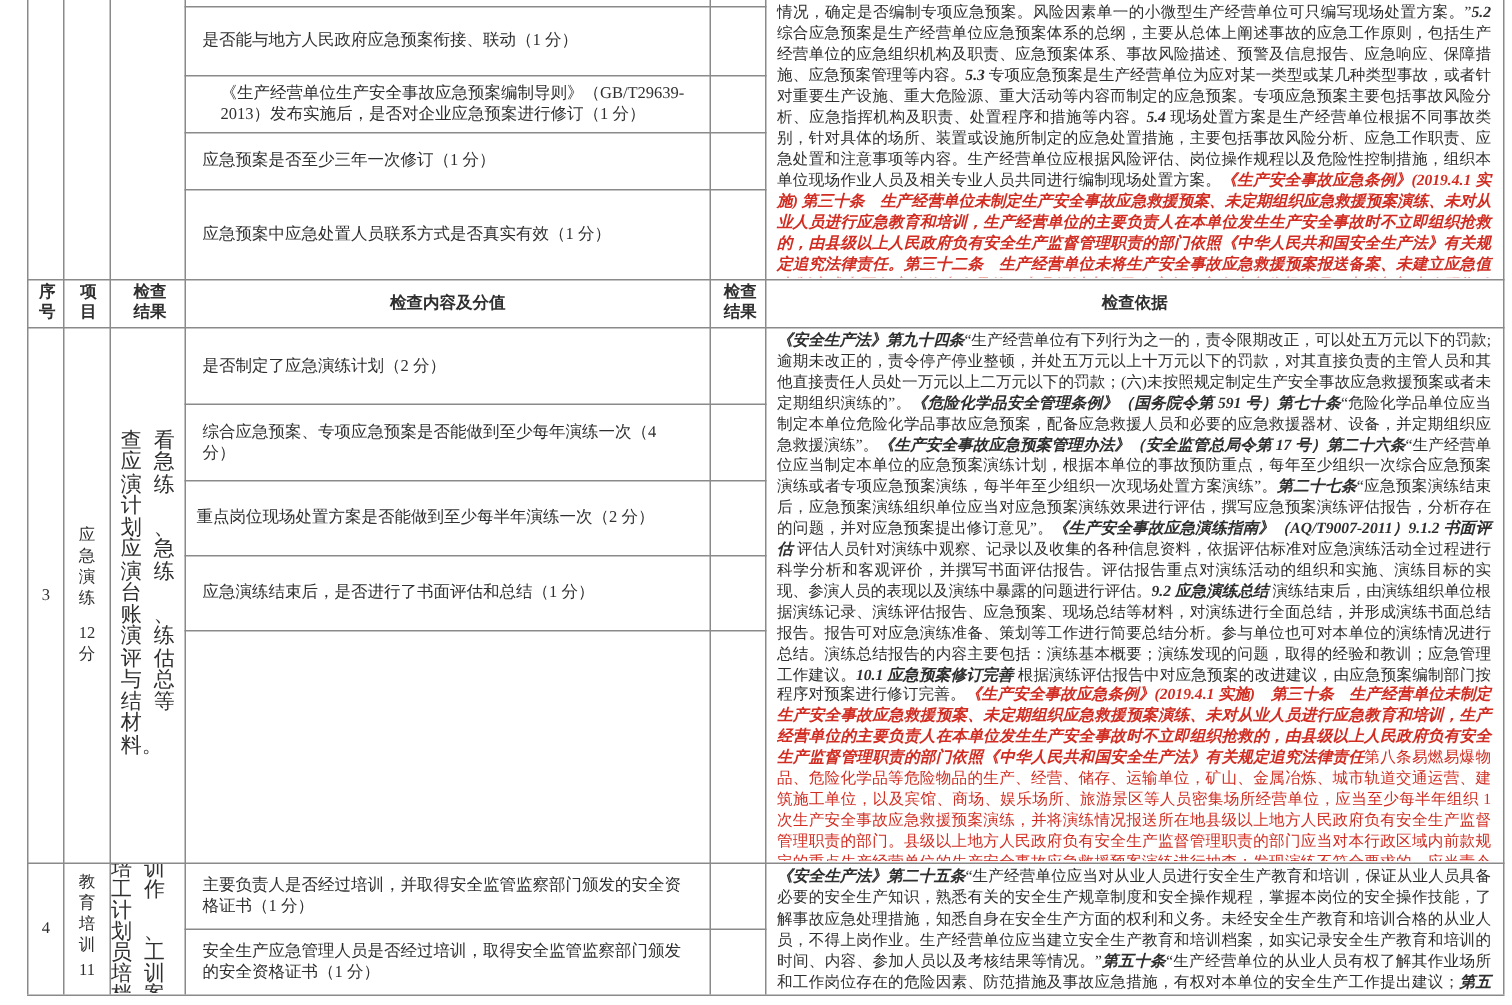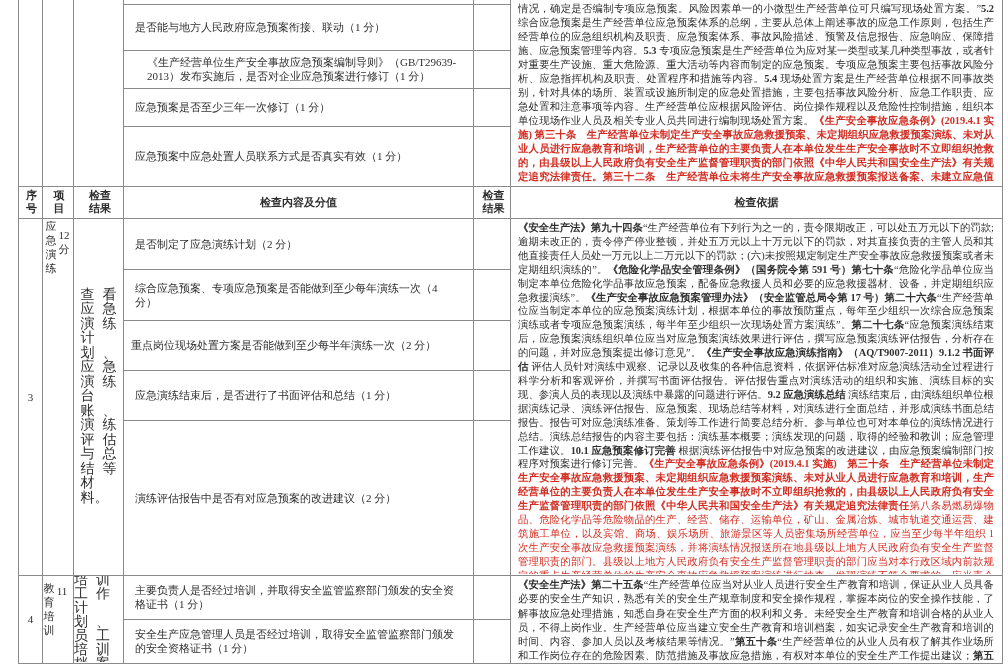--- a/index.html
+++ b/index.html
@@ -6,25 +6,25 @@
   #page{
     position:relative;width:1008px;height:670px;overflow:hidden;background:#ffffff;
     font-family:"Liberation Serif","DejaVu Serif",serif;color:#2f2f2f;
   }
   .vl,.hl{position:absolute;background:#8a8a8a;}
   .vl{width:1px;}
   .hl{height:1px;}
   .cell{position:absolute;overflow:hidden;box-sizing:border-box;}
   .content-cell{display:flex;align-items:center;padding:0 11px;font-size:11px;line-height:14px;}
   .basis{font-size:10.4px;line-height:13.9px;text-align:justify;padding:2px 7px;}
-  .basis .b{font-weight:bold;}
+  .basis .b{font-weight:bold;font-style:italic;}
   .basis .r{color:#d22d22;}
   .hdr{display:flex;align-items:center;justify-content:center;font-weight:bold;font-size:11px;line-height:13px;text-align:center;}
   .hdr .wrap2{width:24px;word-break:break-all;text-align:right;}
-  .vcell{display:flex;flex-direction:row;justify-content:center;font-size:11px;line-height:14px;}
+  .vcell{display:flex;flex-direction:column;align-items:center;justify-content:center;font-size:11px;line-height:14px;}
   .vchars{width:12px;word-break:break-all;text-align:center;}
   .vscore{width:14px;word-break:break-all;text-align:center;margin-top:9px;}
   .mcell{display:flex;align-items:center;justify-content:center;font-size:14px;line-height:14.5px;}
   .mtext{width:36px;word-break:break-all;text-align:justify;}
   .num{display:flex;align-items:center;justify-content:center;font-size:11px;}
   .topalign{justify-content:flex-start;padding-top:5px;}
 </style>
 </head>
 <body>
 
@@ -100,23 +100,20 @@
   </div>
   <div class="cell content-cell" style="left:124px;top:270px;width:348px;height:49px">
     <span>综合应急预案、专项应急预案是否能做到至少每年演练一次（4 分）</span>
   </div>
   <div class="cell content-cell" style="left:120px;top:321px;width:348px;height:48px">
     <span>重点岗位现场处置方案是否能做到至少每半年演练一次（2 分）</span>
   </div>
   <div class="cell content-cell" style="left:124px;top:371px;width:348px;height:48px">
     <span>应急演练结束后，是否进行了书面评估和总结（1 分）</span>
   </div>
-  <div class="cell content-cell" style="left:124px;top:421px;width:348px;height:153px">
-    <span>演练评估报告中是否有对应急预案的改进建议（2 分）</span>
-  </div>
   <div class="cell basis" style="left:511px;top:219px;width:490px;height:355px"><span class="b">《安全生产法》第九十四条</span><span>“生产经营单位有下列行为之一的，责令限期改正，可以处五万元以下的罚款;逾期未改正的，责令停产停业整顿，并处五万元以上十万元以下的罚款，对其直接负责的主管人员和其他直接责任人员处一万元以上二万元以下的罚款；(六)未按照规定制定生产安全事故应急救援预案或者未定期组织演练的”。</span><span class="b">《危险化学品安全管理条例》（国务院令第 591 号）第七十条</span><span>“危险化学品单位应当制定本单位危险化学品事故应急预案，配备应急救援人员和必要的应急救援器材、设备，并定期组织应急救援演练”。</span><span class="b">《生产安全事故应急预案管理办法》（安全监管总局令第 17 号）第二十六条</span><span>“生产经营单位应当制定本单位的应急预案演练计划，根据本单位的事故预防重点，每年至少组织一次综合应急预案演练或者专项应急预案演练，每半年至少组织一次现场处置方案演练”。</span><span class="b">第二十七条</span><span>“应急预案演练结束后，应急预案演练组织单位应当对应急预案演练效果进行评估，撰写应急预案演练评估报告，分析存在的问题，并对应急预案提出修订意见”。</span><span class="b">《生产安全事故应急演练指南》（AQ/T9007-2011）9.1.2 书面评估</span><span> 评估人员针对演练中观察、记录以及收集的各种信息资料，依据评估标准对应急演练活动全过程进行科学分析和客观评价，并撰写书面评估报告。评估报告重点对演练活动的组织和实施、演练目标的实现、参演人员的表现以及演练中暴露的问题进行评估。</span><span class="b">9.2 应急演练总结</span><span> 演练结束后，由演练组织单位根据演练记录、演练评估报告、应急预案、现场总结等材料，对演练进行全面总结，并形成演练书面总结报告。报告可对应急演练准备、策划等工作进行简要总结分析。参与单位也可对本单位的演练情况进行总结。演练总结报告的内容主要包括：演练基本概要；演练发现的问题，取得的经验和教训；应急管理工作建议。</span><span class="b">10.1 应急预案修订完善</span><span> 根据演练评估报告中对应急预案的改进建议，由应急预案编制部门按程序对预案进行修订完善。</span><span class="b r">《生产安全事故应急条例》(2019.4.1 实施)　第三十条　生产经营单位未制定生产安全事故应急救援预案、未定期组织应急救援预案演练、未对从业人员进行应急教育和培训，生产经营单位的主要负责人在本单位发生生产安全事故时不立即组织抢救的，由县级以上人民政府负有安全生产监督管理职责的部门依照《中华人民共和国安全生产法》有关规定追究法律责任</span><span class="r">第八条易燃易爆物品、危险化学品等危险物品的生产、经营、储存、运输单位，矿山、金属冶炼、城市轨道交通运营、建筑施工单位，以及宾馆、商场、娱乐场所、旅游景区等人员密集场所经营单位，应当至少每半年组织 1 次生产安全事故应急救援预案演练，并将演练情况报送所在地县级以上地方人民政府负有安全生产监督管理职责的部门。县级以上地方人民政府负有安全生产监督管理职责的部门应当对本行政区域内前款规定的重点生产经营单位的生产安全事故应急救援预案演练进行抽查；发现演练不符合要求的，应当责令限期改正。</span></div>
 
   <div class="cell num" style="left:19px;top:576px;width:23px;height:86px">
     <span>4</span>
   </div>
   <div class="cell vcell topalign" style="left:43px;top:576px;width:30px;height:86px">
     <span class="vchars">教育培训</span>
     <span class="vscore" style="margin-top:3px">11</span>
   </div>
   <div class="cell mcell topalign" style="left:74px;top:576px;width:49px;height:86px;line-height:14px">

